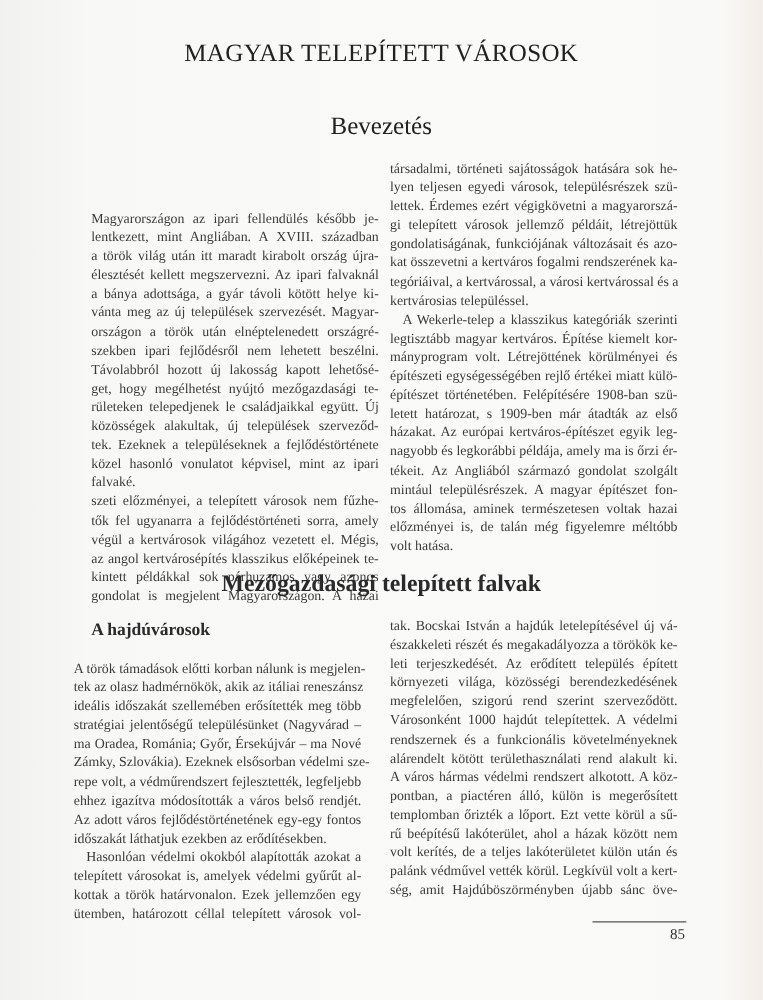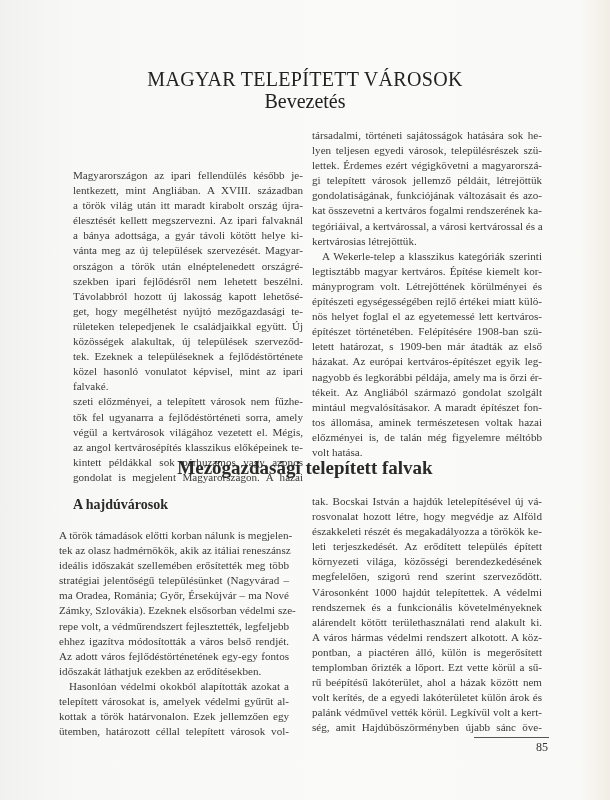--- a/index.html
+++ b/index.html
@@ -9,21 +9,21 @@
       font-family: "Liberation Serif", "DejaVu Serif", serif;
       color: #3a3a3a;
       position: relative;
     }
     .page {
       position: absolute; left: 0; top: 0; width: 610px; height: 800px;
       background: linear-gradient(90deg, #f1f1ef 0%, #f8f8f6 12%, #fafaf8 60%, #f9f9f7 95%, #f2ede6 100%);
     }
     .title {
       position: absolute; left: 0; width: 610px; top: 32px;
-      text-align: center; font-size: 20px; letter-spacing: 0.3px; color: #222; margin-top: 36px;
+      text-align: center; font-size: 20px; letter-spacing: 0.3px; color: #222;
     }
     .h2 {
       position: absolute; left: 0; width: 610px;
       text-align: center; font-size: 19px; font-weight: bold; color: #2a2a2a;
     }
     .h2.intro { top: 90px; font-weight: normal; font-size: 20px; color: #222; }
     .h2.mez { top: 457px; }
     .h3 {
       position: absolute; left: 73px; top: 497px;
       font-size: 14px; font-weight: bold; color: #2a2a2a;
@@ -80,32 +80,31 @@
       <span class="line">gondolat is megjelent Magyarországon. A hazai</span>
     </div>
   <div class="col" id="c2">
       <span class="line">társadalmi, történeti sajátosságok hatására sok he-</span>
       <span class="line">lyen teljesen egyedi városok, településrészek szü-</span>
       <span class="line">lettek. Érdemes ezért végigkövetni a magyarorszá-</span>
       <span class="line">gi telepített városok jellemző példáit, létrejöttük</span>
       <span class="line">gondolatiságának, funkciójának változásait és azo-</span>
       <span class="line">kat összevetni a kertváros fogalmi rendszerének ka-</span>
       <span class="line">tegóriáival, a kertvárossal, a városi kertvárossal és a</span>
-      <span class="line last">kertvárosias létrejöttük.</span>
+      <span class="line last">kertvárosias településsel.</span>
       <span class="line indent">A Wekerle-telep a klasszikus kategóriák szerinti</span>
       <span class="line">legtisztább magyar kertváros. Építése kiemelt kor-</span>
       <span class="line">mányprogram volt. Létrejöttének körülményei és</span>
       <span class="line">építészeti egységességében rejlő értékei miatt külö-</span>
-      <span class="line">nös helyet foglal el az egyetemessé lett kertváros-</span>
       <span class="line">építészet történetében. Felépítésére 1908-ban szü-</span>
       <span class="line">letett határozat, s 1909-ben már átadták az első</span>
       <span class="line">házakat. Az európai kertváros-építészet egyik leg-</span>
       <span class="line">nagyobb és legkorábbi példája, amely ma is őrzi ér-</span>
       <span class="line">tékeit. Az Angliából származó gondolat szolgált</span>
-      <span class="line">mintául megvalósításakor. A maradt építészet fon-</span>
+      <span class="line">mintául településrészek. A magyar építészet fon-</span>
       <span class="line">tos állomása, aminek természetesen voltak hazai</span>
       <span class="line">előzményei is, de talán még figyelemre méltóbb</span>
       <span class="line last">volt hatása.</span>
     </div>
 
   <div class="h2 mez">Mezőgazdasági telepített falvak</div>
   <div class="h3">A hajdúvárosok</div>
 
   <div class="col" id="c3">
       <span class="line">A török támadások előtti korban nálunk is megjelen-</span>
@@ -118,32 +117,31 @@
       <span class="line">ehhez igazítva módosították a város belső rendjét.</span>
       <span class="line">Az adott város fejlődéstörténetének egy-egy fontos</span>
       <span class="line last">időszakát láthatjuk ezekben az erődítésekben.</span>
       <span class="line indent">Hasonlóan védelmi okokból alapították azokat a</span>
       <span class="line">telepített városokat is, amelyek védelmi gyűrűt al-</span>
       <span class="line">kottak a török határvonalon. Ezek jellemzően egy</span>
       <span class="line">ütemben, határozott céllal telepített városok vol-</span>
     </div>
   <div class="col" id="c4">
       <span class="line">tak. Bocskai István a hajdúk letelepítésével új vá-</span>
-      <span class="line">rosvonalat hozott létre, hogy megvédje az Alföld</span>
       <span class="line">északkeleti részét és megakadályozza a törökök ke-</span>
       <span class="line">leti terjeszkedését. Az erődített település épített</span>
       <span class="line">környezeti világa, közösségi berendezkedésének</span>
       <span class="line">megfelelően, szigorú rend szerint szerveződött.</span>
       <span class="line">Városonként 1000 hajdút telepítettek. A védelmi</span>
       <span class="line">rendszernek és a funkcionális követelményeknek</span>
       <span class="line">alárendelt kötött területhasználati rend alakult ki.</span>
       <span class="line">A város hármas védelmi rendszert alkotott. A köz-</span>
       <span class="line">pontban, a piactéren álló, külön is megerősített</span>
       <span class="line">templomban őrizték a lőport. Ezt vette körül a sű-</span>
       <span class="line">rű beépítésű lakóterület, ahol a házak között nem</span>
-      <span class="line">volt kerítés, de a egyedi lakóterületet külön árok és</span>
+      <span class="line">volt kerítés, de a teljes lakóterületet külön után és</span>
       <span class="line">palánk védművel vették körül. Legkívül volt a kert-</span>
       <span class="line">ség, amit Hajdúböszörményben újabb sánc öve-</span>
     </div>
 
   <div class="rule"></div>
   <div class="pagenum">85</div>
 </div>
 
 </body></html>

